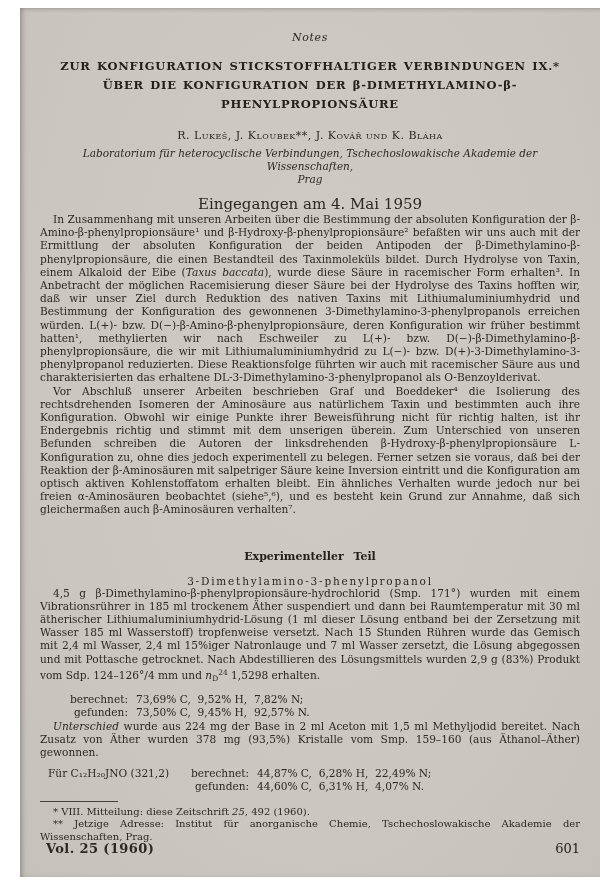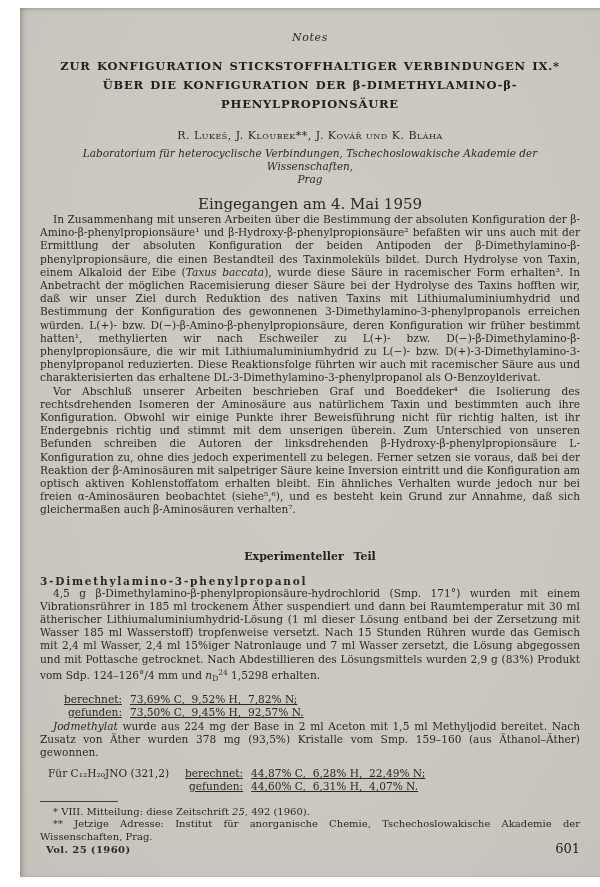--- a/index.html
+++ b/index.html
@@ -46,50 +46,50 @@
   .p2 { margin-top:6px; }
   .it { font-style:italic; }
   .sub { vertical-align:-2px; font-size:7.5px; }
   .sup { vertical-align:4px; font-size:7.5px; }
 
   .exp-heading {
     margin-top:33px; text-align:center;
     font-weight:bold; font-size:11px; word-spacing:6px; color:#232118;
   }
   .compound-heading {
-    margin-top:12px; text-align:left;
-    font-size:10.5px; letter-spacing:1.8px;font-weight:bold;
+    margin-top:12px; text-align:center;
+    font-size:10.5px; letter-spacing:1.8px;
   }
   .p3 { margin-top:12px; }
   .p4 { margin-top:9px; }
 
   .analysis {
     margin-top:8px; padding-left:8px;
     display:flex; font-size:10.6px; line-height:13.2px;
   }
   .analysis .formula { white-space:pre; }
-  .analysis .tbl { margin-left:10px;text-decoration:underline; }
+  .analysis .tbl { margin-left:16px; }
   .analysis .row { display:flex; }
   .analysis .lbl { display:inline-block; min-width:64px; text-align:right; white-space:pre; }
   .analysis .vals { margin-left:8px; white-space:pre; }
 
   .fn-rule {
     margin:7px 0 4px 0; width:78px; height:0;
     border-top:1.4px solid #45423a;
   }
   p.footnote {
     margin:0; font-size:10px; line-height:12.6px;
     text-align:justify; text-indent:13px;
   }
 
   .footer {
     position:absolute; left:26px; right:30px; top:833px;
     display:flex; justify-content:space-between; align-items:baseline;
   }
-  .footer-volume { font-size:10px; font-weight:bold; letter-spacing:.4px; }
+  .footer-volume { font-size:13px; font-weight:bold; letter-spacing:.4px; }
   .footer-page { font-size:13px; color:#232118; }
 </style>
 </head>
 <body>
 
 <div class="page">
   <div class="content">
 
     <div class="running-head">Notes</div>
 
@@ -123,21 +123,21 @@
           <span class="lbl">berechnet:</span>
           <span class="vals">73,69% C,  9,52% H,  7,82% N;</span>
         </div>
         <div class="row">
           <span class="lbl">gefunden:</span>
           <span class="vals">73,50% C,  9,45% H,  92,57% N.</span>
         </div>
       </div>
     </div>
 
-    <p class="body-par p4"><span class="it">Jodmethylat</span><span> wurde aus 224 mg der Base in 2 ml Aceton mit 1,5 ml Methyljodid bereitet. Nach Zusatz von Äther wurden 378 mg (93,5%) Kristalle vom Smp. 159–160 (aus Äthanol–Äther) gewonnen.</span></p>
+    <p class="body-par p4"><span class="it">Unterschied</span><span> wurde aus 224 mg der Base in 2 ml Aceton mit 1,5 ml Methyljodid bereitet. Nach Zusatz von Äther wurden 378 mg (93,5%) Kristalle vom Smp. 159–160 (aus Äthanol–Äther) gewonnen.</span></p>
 
     <div class="analysis">
       <span class="formula">Für C₁₂H₂₀JNO (321,2)</span>
       <div class="tbl">
         <div class="row">
           <span class="lbl">berechnet:</span>
           <span class="vals">44,87% C,  6,28% H,  22,49% N;</span>
         </div>
         <div class="row">
           <span class="lbl">gefunden:</span>

